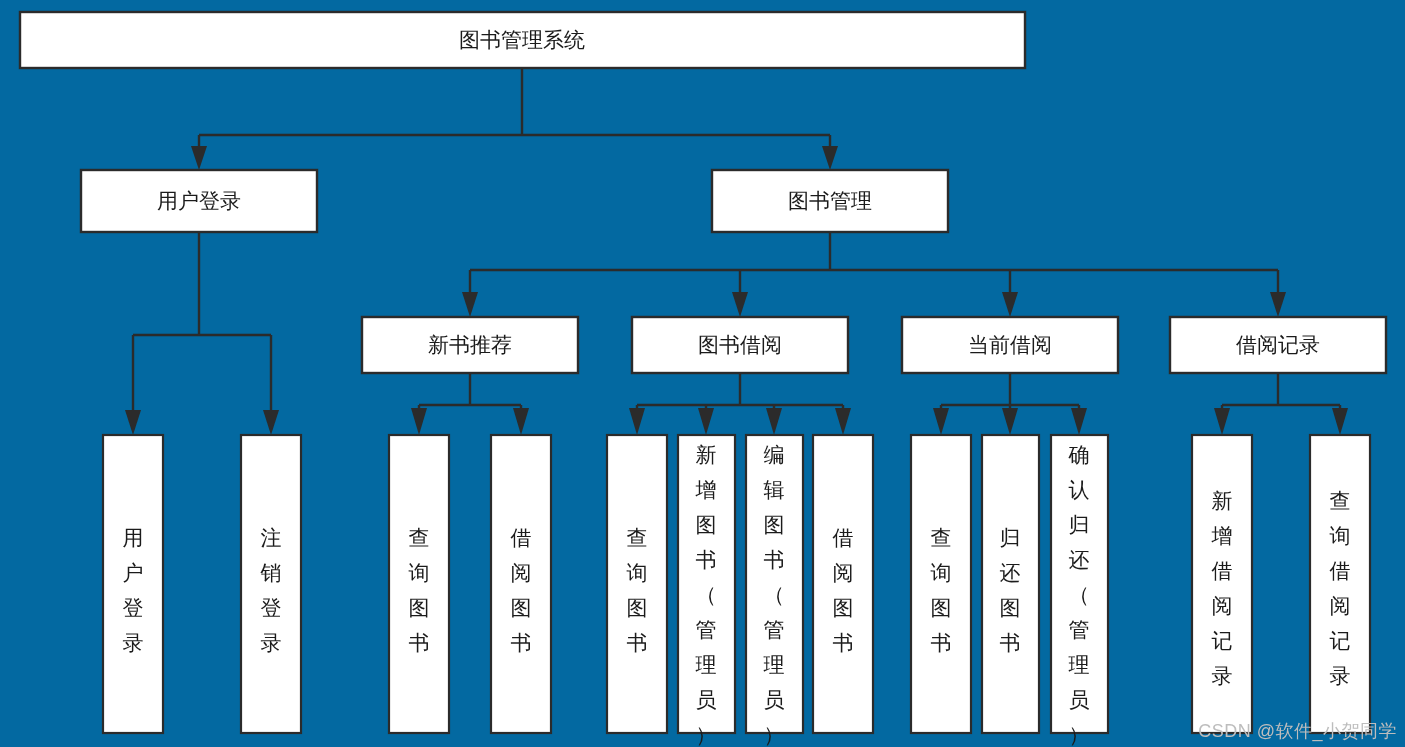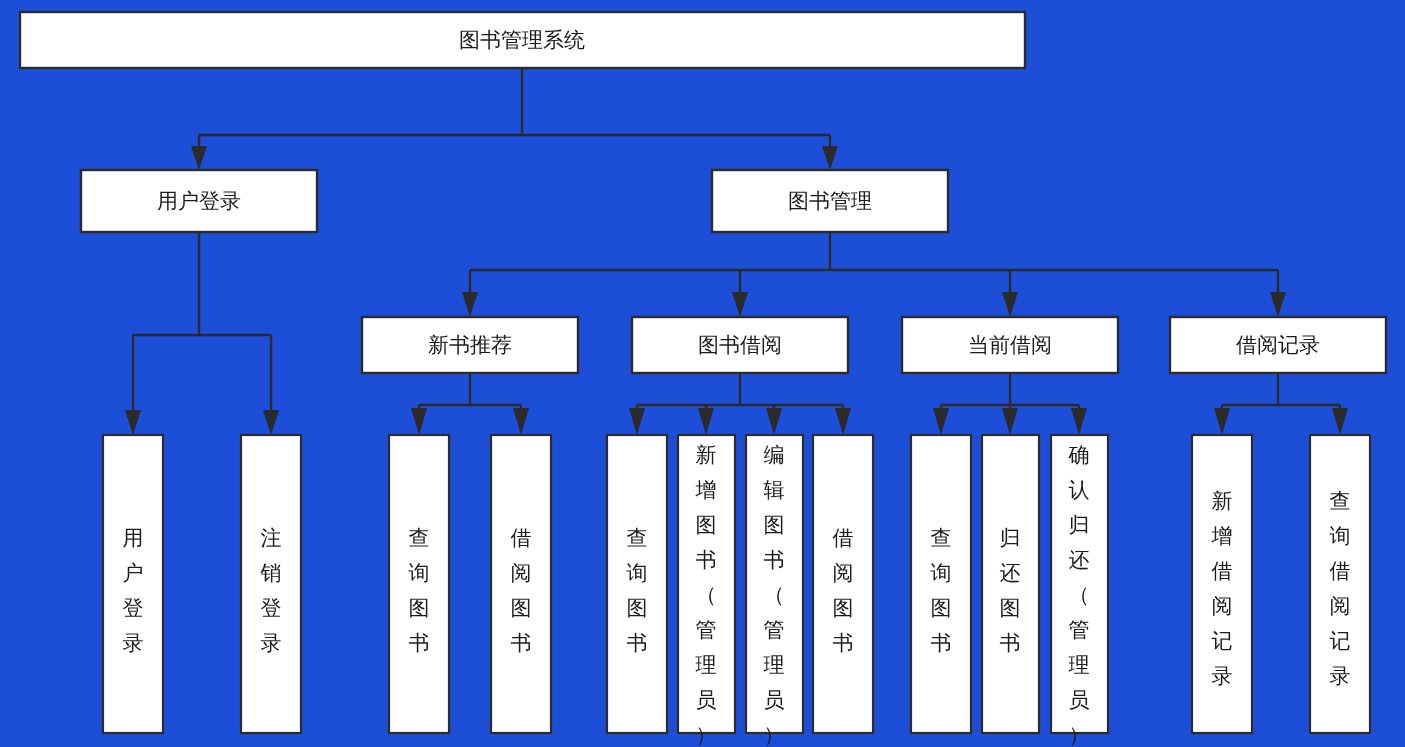--- a/index.html
+++ b/index.html
@@ -8,21 +8,21 @@
     padding: 0;
     background: #ffffff;
   }
   body {
     font-family: "Liberation Sans", "DejaVu Sans", sans-serif;
   }
   #diagram-root {
     position: relative;
     width: 1405px;
     height: 747px;
-    background: #1d4ed8;
+    background: #0369a1;
     overflow: hidden;
   }
   svg#flowchart {
     position: absolute;
     left: 0;
     top: 0;
     width: 1405px;
     height: 747px;
     display: block;
   }
@@ -227,14 +227,15 @@
       <rect class="node-rect-thin" x="1192" y="435" width="60" height="298"></rect>
       <text class="node-label-v" x="1222" y="508"><tspan x="1222" y="508">新</tspan><tspan x="1222" y="543">增</tspan><tspan x="1222" y="578">借</tspan><tspan x="1222" y="613">阅</tspan><tspan x="1222" y="648">记</tspan><tspan x="1222" y="683">录</tspan></text>
     </g>
     <g>
       <rect class="node-rect-thin" x="1310" y="435" width="60" height="298"></rect>
       <text class="node-label-v" x="1340" y="508"><tspan x="1340" y="508">查</tspan><tspan x="1340" y="543">询</tspan><tspan x="1340" y="578">借</tspan><tspan x="1340" y="613">阅</tspan><tspan x="1340" y="648">记</tspan><tspan x="1340" y="683">录</tspan></text>
     </g>
 
   </svg>
 
+  <div class="watermark-text">CSDN @软件_小贺同学</div>
 
 </div>
 
 </body></html>

